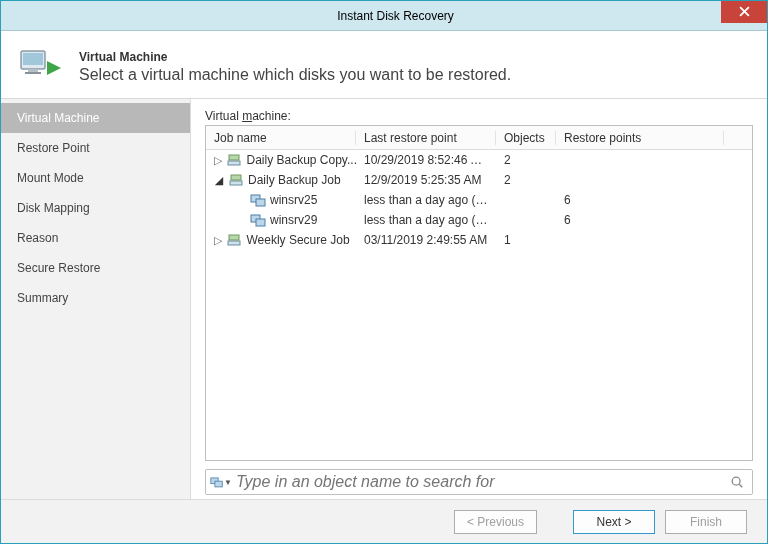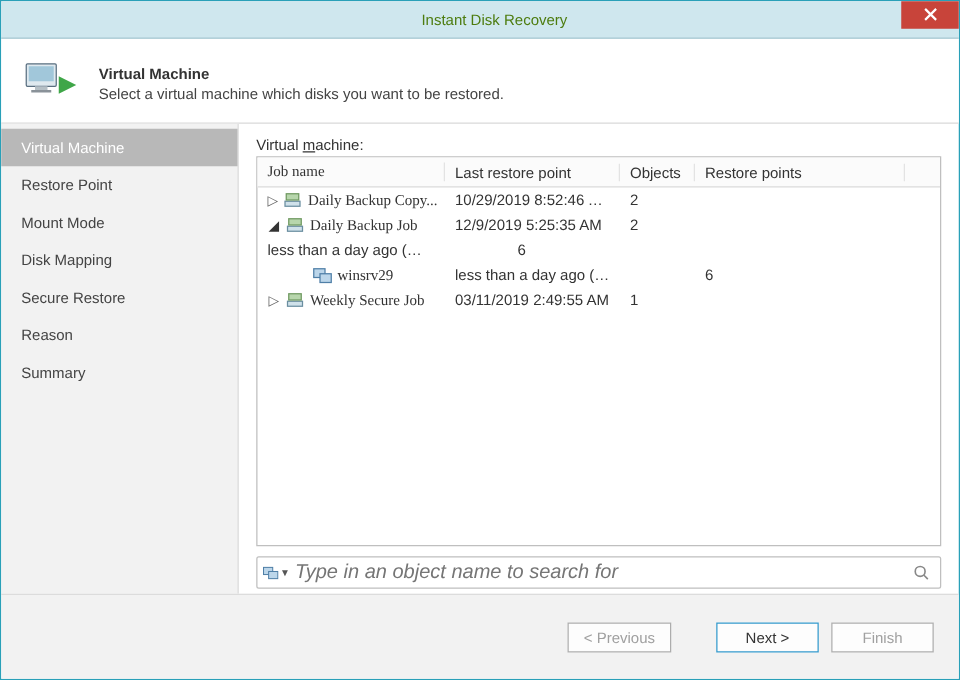--- a/index.html
+++ b/index.html
@@ -22,21 +22,21 @@
     height: 30px;
     background: #cfe7ee;
     border-bottom: 1px solid #a8c8d1;
     display: flex;
     align-items: center;
     justify-content: center;
     position: relative;
   }
   .titlebar-title {
     font-size: 12px;
-    color: #4d7c0f;
+    color: #000000;
     margin-left: 23px;
   }
   .close-btn {
     position: absolute;
     right: 0;
     top: 0;
     width: 46px;
     height: 22px;
     background: #c8443a;
     color: #fff;
@@ -63,21 +63,21 @@
     justify-content: center;
   }
   .header-text h2 {
     margin: 0 0 2px 0;
     font-size: 12px;
     font-weight: 700;
     color: #333;
   }
   .header-text p {
     margin: 0;
-    font-size: 12px;
+    font-size: 16px;
     color: #444;
   }
   .body {
     flex: 1;
     display: flex;
     min-height: 0;
   }
   .sidebar {
     width: 190px;
     background: #f2f2f2;
@@ -120,21 +120,21 @@
     min-height: 0;
   }
   .grid-head {
     display: flex;
     background: #fbfbfb;
     border-bottom: 1px solid #dcdcdc;
     height: 24px;
     align-items: center;
   }
   .col { padding: 0 8px; font-size: 12px; color: #333; overflow: hidden; text-overflow: ellipsis; white-space: nowrap; }
-  .c1 { width: 150px; border-right: 1px solid #e3e3e3; font-family: Liberation Serif, serif; }
+  .c1 { width: 150px; border-right: 1px solid #e3e3e3; }
   .c2 { width: 140px; border-right: 1px solid #e3e3e3; }
   .c3 { width: 60px;  border-right: 1px solid #e3e3e3; }
   .c4 { flex: 1;   border-right: 1px solid #e3e3e3; }
   .cx { width: 28px; }
   .grid-body { flex: 1; overflow: auto; }
   .row {
     display: flex;
     align-items: center;
     height: 20px;
     font-size: 12px;
@@ -163,21 +163,21 @@
     border: none;
     outline: none;
     font-style: italic;
     color: #888;
     font-size: 16px;
     padding: 0 4px;
     background: transparent;
   }
   .search-btn { width:22px; display:flex; align-items:center; justify-content:center; color:#777; }
   .footer {
-    height: 68px;
+    height: 44px;
     background: #f2f2f2;
     border-top: 1px solid #dcdcdc;
     display: flex;
     align-items: center;
     justify-content: flex-end;
     gap: 10px;
     padding: 0 20px;
   }
   .btn {
     min-width: 82px;
@@ -223,22 +223,22 @@
       <p>Select a virtual machine which disks you want to be restored.</p>
     </div>
   </div>
 
   <div class="body">
     <div class="sidebar">
       <div class="sidebar-item active"><span>Virtual Machine</span></div>
       <div class="sidebar-item"><span>Restore Point</span></div>
       <div class="sidebar-item"><span>Mount Mode</span></div>
       <div class="sidebar-item"><span>Disk Mapping</span></div>
+      <div class="sidebar-item"><span>Reason</span></div>
       <div class="sidebar-item"><span>Secure Restore</span></div>
-      <div class="sidebar-item"><span>Reason</span></div>
       <div class="sidebar-item"><span>Summary</span></div>
     </div>
 
     <div class="main">
       <div class="section-label">
         <span>Virtual </span><span class="u">m</span><span>achine:</span>
       </div>
 
       <div class="grid-wrap">
         <div class="grid-head">
@@ -278,20 +278,31 @@
               </span>
               <span>Daily Backup Job</span>
             </div>
             <div class="col c2">12/9/2019 5:25:35 AM</div>
             <div class="col c3">2</div>
             <div class="col c4"></div>
             <div class="col cx"></div>
           </div>
 
           <div class="row">
+            <div class="col c1">
+              <span class="indent"></span>
+                <span class="indent"></span>
+              <span class="vm-icon">
+                <svg width="16" height="16" viewBox="0 0 16 16">
+                    <rect x="1" y="3" width="9" height="7" fill="#bcd6ea" stroke="#4f7fa7"></rect>
+                    <rect x="6" y="7" width="9" height="7" fill="#bcd6ea" stroke="#4f7fa7"></rect>
+                  </svg>
+              </span>
+              <span>winsrv25</span>
+            </div>
             <div class="col c2">less than a day ago (5...</div>
             <div class="col c3"></div>
             <div class="col c4">6</div>
             <div class="col cx"></div>
           </div>
 
           <div class="row">
             <div class="col c1">
               <span class="indent"></span>
                 <span class="indent"></span>

